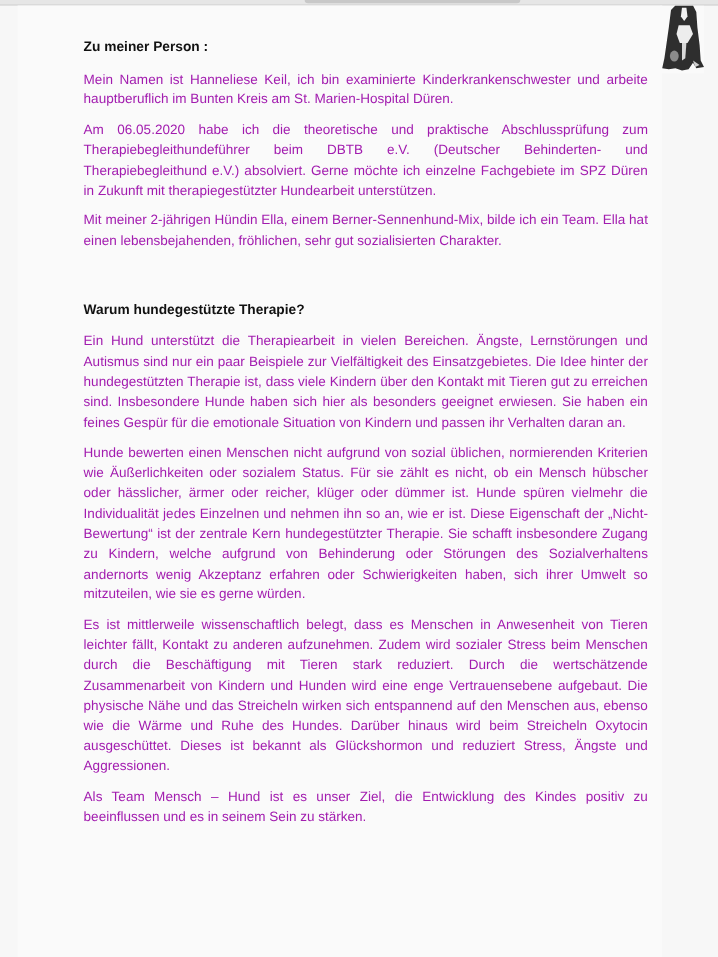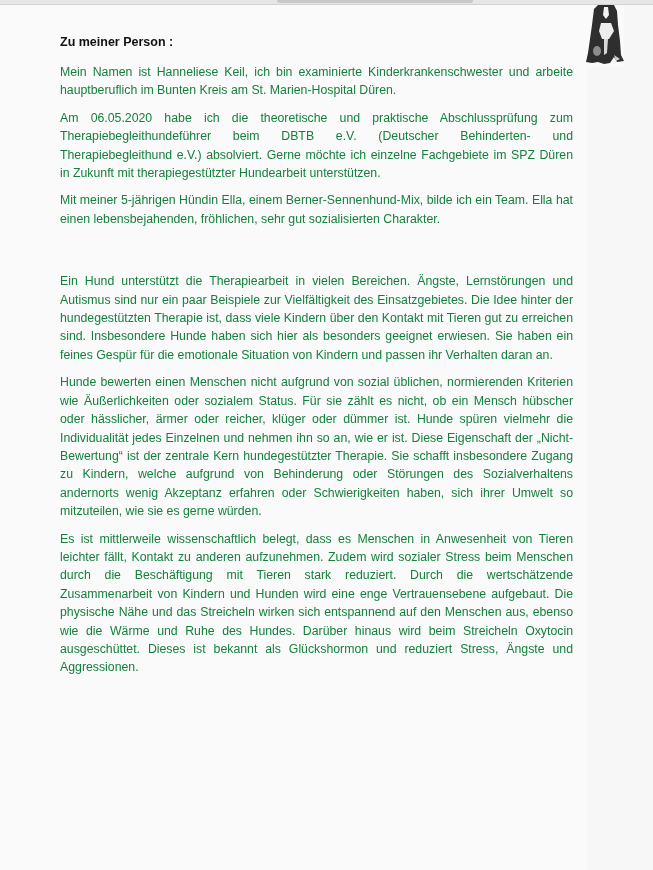--- a/index.html
+++ b/index.html
@@ -12,36 +12,36 @@
   }
   .topbar {
     position: absolute; left: 0; top: 0; width: 653px; height: 4px;
     background: #e6e6e6; border-bottom: 1px solid #d2d2d2;
   }
   .topbar .thumb {
     position: absolute; left: 277px; top: 0; width: 196px; height: 3px;
     background: #c8c8c8; border-radius: 0 0 3px 3px;
   }
   .page {
-    position: absolute; left: 0; top: 5px; width: 586px; height: 865px;
+    position: absolute; left: 16px; top: 5px; width: 586px; height: 865px;
     background: #fafafa;
   }
   .dog {
     position: absolute; left: 584px; top: 0px; width: 40px; height: 62px;
   }
   .content {
     position: absolute; left: 60px; top: 28px; width: 513px;
   }
   h2 {
     font-size: 12.5px; font-weight: bold; margin: 0 0 12px 0; line-height: 18px;
     color: #111;
   }
   p {
     font-size: 12.3px; line-height: 18.4px; margin: 0 0 9px 0;
-    text-align: justify; color: #15803d;
+    text-align: justify; color: #a21caf;
   }
   .gap-large { height: 35px; }
   .sec2 h2 { margin-bottom: 11px; }
 </style>
 </head>
 <body>
 
 <div class="topbar">
   <div class="thumb"></div>
 </div>
@@ -59,25 +59,27 @@
       <path d="M30 50 L36 54 L32 56 Z" fill="#cfcfcf"></path>
     </svg>
   </div>
 
   <div class="content">
 
     <div class="sec1">
       <h2>Zu meiner Person :</h2>
       <p>Mein Namen ist Hanneliese Keil, ich bin examinierte Kinderkrankenschwester und arbeite  hauptberuflich im Bunten Kreis am St. Marien-Hospital Düren.</p>
       <p>Am 06.05.2020 habe ich die theoretische und praktische Abschlussprüfung zum Therapiebegleithundeführer beim DBTB e.V. (Deutscher Behinderten- und Therapiebegleithund e.V.) absolviert. Gerne möchte ich einzelne Fachgebiete  im SPZ Düren in Zukunft mit therapiegestützter Hundearbeit  unterstützen.</p>
-      <p>Mit meiner 5-jährigen Hündin Ella, einem Berner-Sennenhund-Mix, bilde ich ein Team. Ella hat einen lebensbejahenden,  fröhlichen, sehr gut sozialisierten Charakter.</p>
+      <p>Mit meiner 2-jährigen Hündin Ella, einem Berner-Sennenhund-Mix, bilde ich ein Team. Ella hat einen lebensbejahenden,  fröhlichen, sehr gut sozialisierten Charakter.</p>
     </div>
 
     <div class="gap-large"></div>
 
     <div class="sec2">
+      <h2>Warum hundegestützte Therapie?</h2>
       <p>Ein Hund unterstützt die Therapiearbeit in vielen Bereichen.  Ängste, Lernstörungen und Autismus sind nur ein paar Beispiele zur Vielfältigkeit des Einsatzgebietes.  Die Idee hinter der hundegestützten Therapie ist, dass viele Kindern über den Kontakt mit Tieren gut zu erreichen sind. Insbesondere Hunde haben sich hier als besonders geeignet erwiesen.  Sie haben  ein feines Gespür für die emotionale Situation von Kindern und passen ihr Verhalten daran an.</p>
       <p>Hunde bewerten einen Menschen nicht aufgrund von sozial üblichen, normierenden Kriterien wie Äußerlichkeiten oder sozialem Status. Für sie zählt es nicht, ob ein Mensch  hübscher oder hässlicher,  ärmer oder reicher, klüger oder dümmer ist. Hunde spüren vielmehr die Individualität jedes Einzelnen und nehmen ihn so an, wie er ist.  Diese Eigenschaft der „Nicht-Bewertung“ ist der zentrale Kern hundegestützter Therapie.  Sie schafft  insbesondere Zugang zu Kindern, welche  aufgrund von Behinderung oder Störungen des Sozialverhaltens andernorts wenig Akzeptanz erfahren oder Schwierigkeiten haben, sich ihrer Umwelt so mitzuteilen, wie sie es gerne würden.</p>
       <p>Es ist mittlerweile wissenschaftlich belegt, dass es Menschen in Anwesenheit von Tieren leichter fällt, Kontakt zu anderen aufzunehmen. Zudem wird sozialer Stress beim Menschen durch die Beschäftigung mit Tieren stark reduziert.   Durch die wertschätzende Zusammenarbeit von Kindern und Hunden wird eine enge Vertrauensebene aufgebaut. Die physische Nähe und das Streicheln wirken sich entspannend auf den Menschen aus, ebenso wie die Wärme und Ruhe des Hundes. Darüber hinaus wird beim Streicheln Oxytocin ausgeschüttet.  Dieses  ist bekannt als Glückshormon und reduziert Stress, Ängste und Aggressionen.</p>
+      <p>Als Team Mensch – Hund ist es unser Ziel, die Entwicklung des Kindes positiv zu beeinflussen und es in seinem Sein zu stärken.</p>
     </div>
 
   </div>
 </div>
 
 </body></html>

